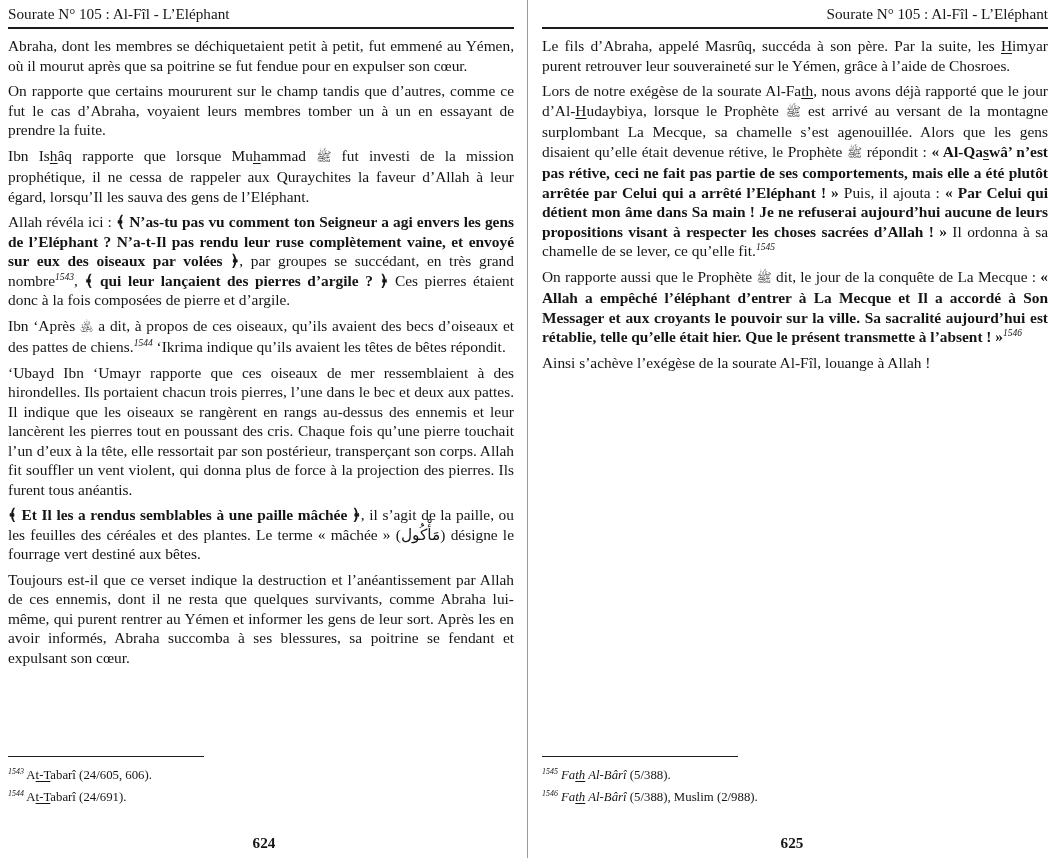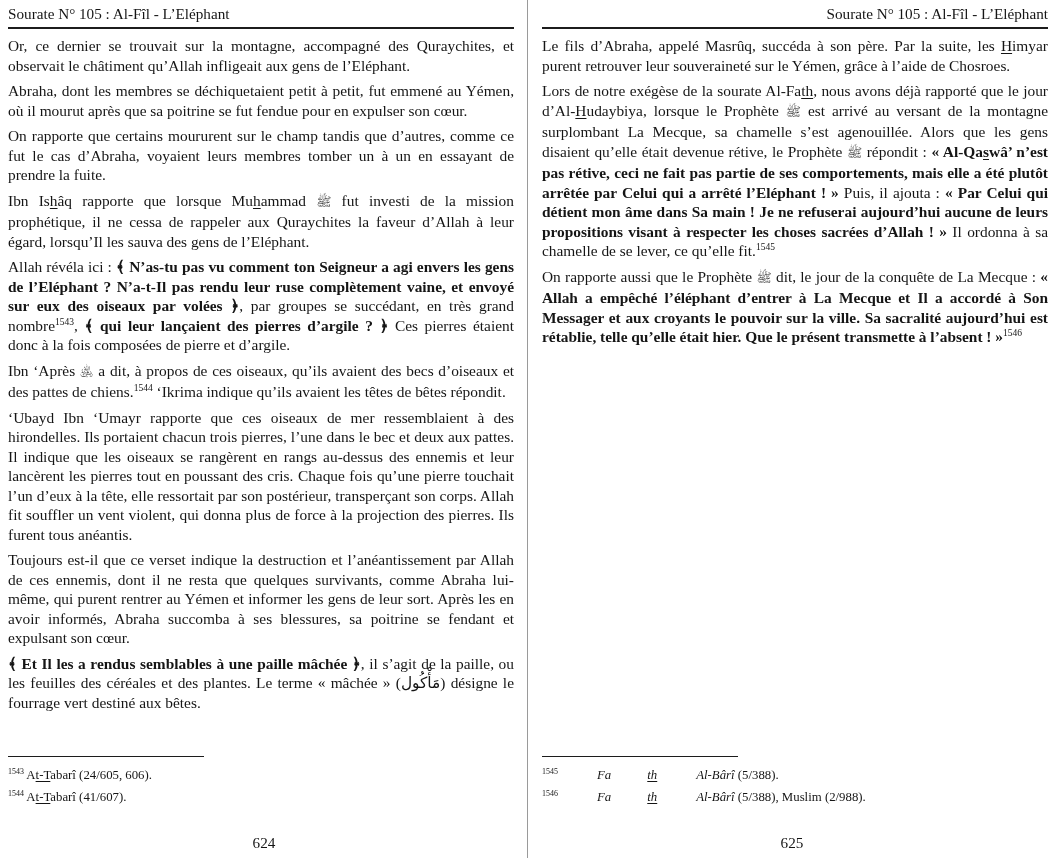--- a/index.html
+++ b/index.html
@@ -31,73 +31,73 @@
   .body-text{margin-top:7px;}
   .body-text p{
     margin:0 0 6px 0;
     font-size:15.4px;line-height:19.5px;
     text-align:justify;
   }
   .body-text p:last-child{margin-bottom:0;}
   
   .sb{font-weight:bold;}
   .su{text-decoration:underline;text-underline-offset:2px;}
-  .si{font-style:italic;margin-left:36px;}
-  .sp{vertical-align:super;font-size:0.62em;line-height:0;}
+  .si{font-style:italic;}
+  .sp{vertical-align:super;font-size:0.62em;line-height:0;font-style:italic;}
   .sy{font-size:0.82em;color:#3a3a3a;}
   
   .fnblock{position:absolute;top:756px;left:8px;right:20px;}
   .page.right .fnblock{left:14px;right:8px;}
   .fnsep{width:196px;border-top:1.5px solid #1c1c1c;margin:0 0 8px 0;}
   .fnblock p{
     margin:0;font-size:12.8px;line-height:21.5px;text-align:left;
   }
   .page-num{
     position:absolute;top:834px;left:0;width:528px;
-    text-align:center;font-size:15.2px;
+    text-align:center;font-size:15.2px;font-weight:bold;
   }
 </style>
 </head>
 <body>
 
 <div class="spread">
 
   <div class="page left">
     <div class="page-header">
       <span>Sourate N° 105 : Al-Fîl - L’Eléphant</span>
     </div>
     <div class="body-text">
-        <p><span>Or, ce dernier se trouvait sur la montagne, accompagné des Quraychites, et observait le châtiment qu’Allah infligeait aux gens de l’Eléphant.</span></p>
         <p><span>Abraha, dont les membres se déchiquetaient petit à petit, fut emmené au Yémen, où il mourut après que sa poitrine se fut fendue pour en expulser son cœur.</span></p>
         <p><span>On rapporte que certains moururent sur le champ tandis que d’autres, comme ce fut le cas d’Abraha, voyaient leurs membres tomber un à un en essayant de prendre la fuite.</span></p>
         <p><span>Ibn Is</span><span class="su">h</span><span>âq rapporte que lorsque Mu</span><span class="su">h</span><span>ammad </span><span class="sy">ﷺ</span><span> fut investi de la mission prophétique, il ne cessa de rappeler aux Quraychites la faveur d’Allah à leur égard, lorsqu’Il les sauva des gens de l’Eléphant.</span></p>
         <p><span>Allah révéla ici : </span><span class="sb">﴾ N’as-tu pas vu comment ton Seigneur a agi envers les gens de l’Eléphant ? N’a-t-Il pas rendu leur ruse complètement vaine, et envoyé sur eux des oiseaux par volées ﴿</span><span>, par groupes se succédant, en très grand nombre</span><span class="sp">1543</span><span>, </span><span class="sb">﴾ qui leur lançaient des pierres d’argile ? ﴿</span><span> Ces pierres étaient donc à la fois composées de pierre et d’argile.</span></p>
         <p><span>Ibn ‘Après </span><span class="sy">﵁</span><span> a dit, à propos de ces oiseaux, qu’ils avaient des becs d’oiseaux et des pattes de chiens.</span><span class="sp">1544</span><span> ‘Ikrima indique qu’ils avaient les têtes de bêtes répondit.</span></p>
         <p><span>‘Ubayd Ibn ‘Umayr rapporte que ces oiseaux de mer ressemblaient à des hirondelles. Ils portaient chacun trois pierres, l’une dans le bec et deux aux pattes. Il indique que les oiseaux se rangèrent en rangs au-dessus des ennemis et leur lancèrent les pierres tout en poussant des cris. Chaque fois qu’une pierre touchait l’un d’eux à la tête, elle ressortait par son postérieur, transperçant son corps. Allah fit souffler un vent violent, qui donna plus de force à la projection des pierres. Ils furent tous anéantis.</span></p>
+        <p><span class="sb">﴾ Et Il les a rendus semblables à une paille mâchée ﴿</span><span>, il s’agit de la paille, ou les feuilles des céréales et des plantes. Le terme «  mâchée  » (مَأْكُول) désigne le fourrage vert destiné aux bêtes.</span></p>
         <p><span>Toujours est-il que ce verset indique la destruction et l’anéantissement par Allah de ces ennemis, dont il ne resta que quelques survivants, comme Abraha lui-même, qui purent rentrer au Yémen et informer les gens de leur sort. Après les en avoir informés, Abraha succomba à ses blessures, sa poitrine se fendant et expulsant son cœur.</span></p>
-        <p><span class="sb">﴾ Et Il les a rendus semblables à une paille mâchée ﴿</span><span>, il s’agit de la paille, ou les feuilles des céréales et des plantes. Le terme «  mâchée  » (مَأْكُول) désigne le fourrage vert destiné aux bêtes.</span></p>
       </div>
     <div class="fnblock">
       <div class="fnsep"></div>
       <div>
           <p><span class="sp">1543</span><span> A</span><span class="su">t-T</span><span>abarî (24/605, 606).</span></p>
-          <p><span class="sp">1544</span><span> A</span><span class="su">t-T</span><span>abarî (41/607).</span></p>
+          <p><span class="sp">1544</span><span> A</span><span class="su">t-T</span><span>abarî (24/691).</span></p>
         </div>
     </div>
     <div class="page-num">624</div>
   </div>
 
   <div class="page right">
     <div class="page-header">
       <span>Sourate N° 105 : Al-Fîl - L’Eléphant</span>
     </div>
     <div class="body-text">
         <p><span>Le fils d’Abraha, appelé Masrûq, succéda à son père. Par la suite, les </span><span class="su">H</span><span>imyar purent retrouver leur souveraineté sur le Yémen, grâce à l’aide de Chosroes.</span></p>
         <p><span>Lors de notre exégèse de la sourate Al-Fa</span><span class="su">th</span><span>, nous avons déjà rapporté que le jour d’Al-</span><span class="su">H</span><span>udaybiya, lorsque le Prophète </span><span class="sy">ﷺ</span><span> est arrivé au versant de la montagne surplombant La Mecque, sa chamelle s’est agenouillée. Alors que les gens disaient qu’elle était devenue rétive, le Prophète </span><span class="sy">ﷺ</span><span> répondit : </span><span class="sb">« Al-Qa</span><span class="sb su">s</span><span class="sb">wâ’ n’est pas rétive, ceci ne fait pas partie de ses comportements, mais elle a été plutôt arrêtée par Celui qui a arrêté l’Eléphant ! »</span><span> Puis, il ajouta : </span><span class="sb">« Par Celui qui détient mon âme dans Sa main ! Je ne refuserai aujourd’hui aucune de leurs propositions visant à respecter les choses sacrées d’Allah ! »</span><span> Il ordonna à sa chamelle de se lever, ce qu’elle fit.</span><span class="sp">1545</span></p>
         <p><span>On rapporte aussi que le Prophète </span><span class="sy">ﷺ</span><span> dit, le jour de la conquête de La Mecque : </span><span class="sb">« Allah a empêché l’éléphant d’entrer à La Mecque et Il a accordé à Son Messager et aux croyants le pouvoir sur la ville. Sa sacralité aujourd’hui est rétablie, telle qu’elle était hier. Que le présent transmette à l’absent ! »</span><span class="sp">1546</span></p>
+        <p><span>Ainsi s’achève l’exégèse de la sourate Al-Fîl, louange à Allah !</span></p>
       </div>
     <div class="fnblock">
       <div class="fnsep"></div>
       <div>
           <p><span class="sp">1545</span><span> </span><span class="si">Fa</span><span class="si su">th</span><span class="si"> Al-Bârî</span><span> (5/388).</span></p>
           <p><span class="sp">1546</span><span> </span><span class="si">Fa</span><span class="si su">th</span><span class="si"> Al-Bârî</span><span> (5/388), Muslim (2/988).</span></p>
         </div>
     </div>
     <div class="page-num">625</div>
   </div>

